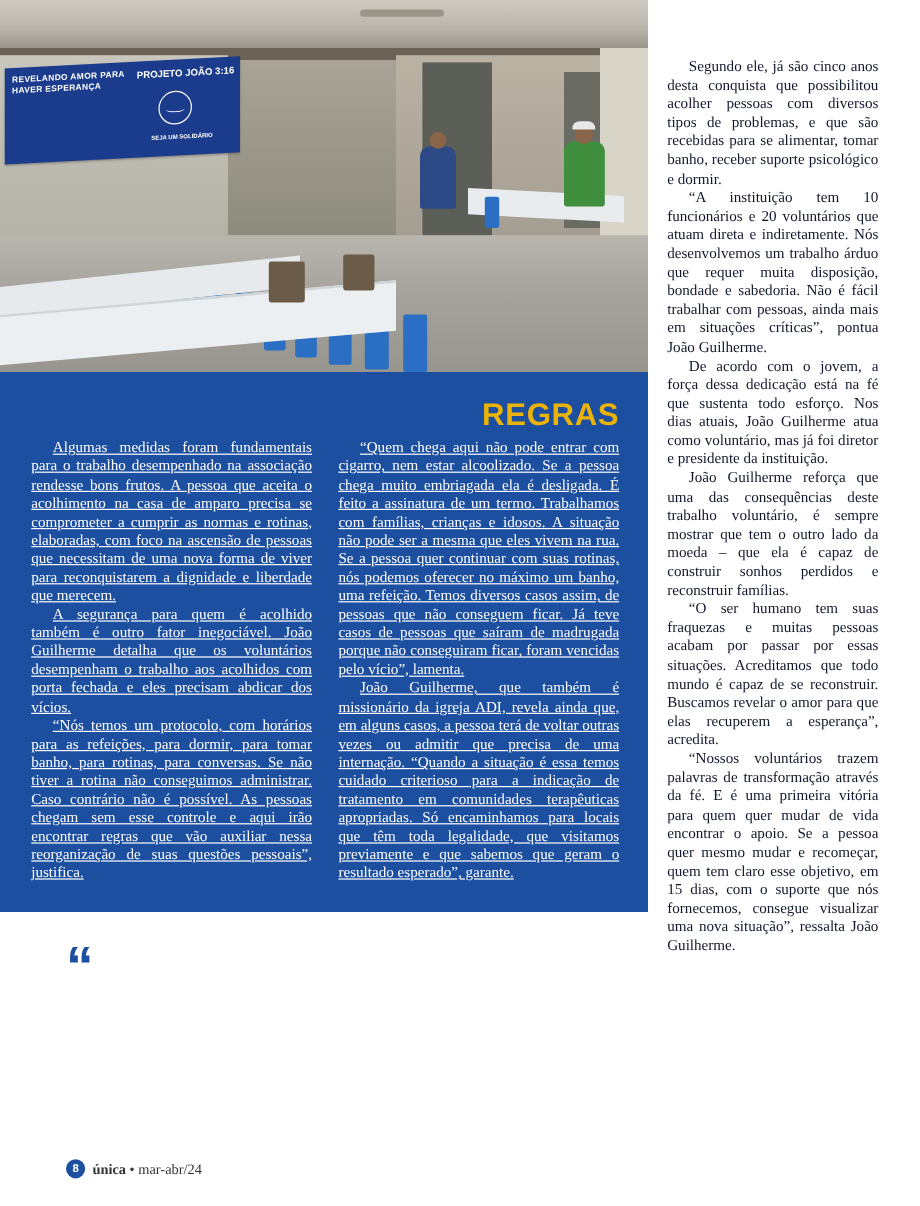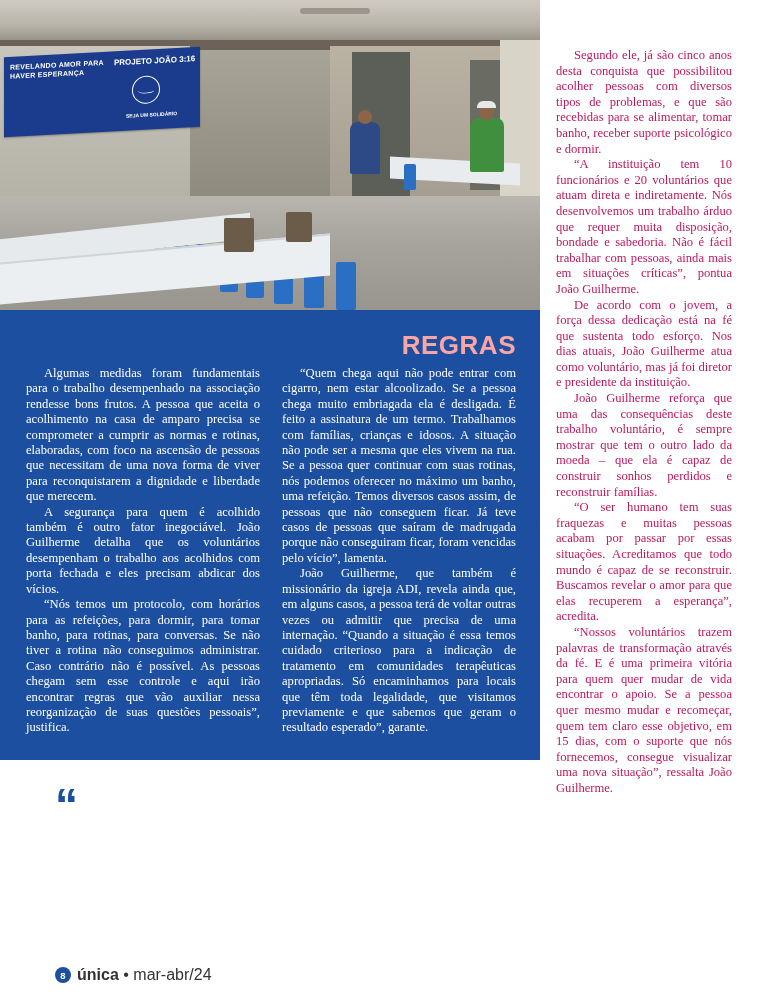--- a/index.html
+++ b/index.html
@@ -127,25 +127,25 @@
 
   
   .blueblock{
     position:absolute;left:0;top:310px;width:540px;height:450px;
     background:#1d4fa0;
     color:#ffffff;
   }
   .regras-title{
     position:absolute;right:24px;top:20px;
     font-family:"Liberation Sans",sans-serif;
-    font-weight:bold;font-size:26px;letter-spacing:.5px;color:#fca5a5;
+    font-weight:bold;font-size:26px;letter-spacing:.5px;color:#eab308;
   }
   .blue-cols{
     position:absolute;left:26px;top:56px;width:490px;height:380px;
-    column-count:2;column-gap:22px;
+    column-count:2;column-gap:22px;text-decoration:underline;
   }
   .blue-cols p{
     margin:0 0 0 0;
     font-size:12.6px;line-height:15.4px;
     text-align:justify;
     text-indent:18px;
     color:#ffffff;
     -webkit-hyphens:auto;hyphens:auto;
   }
 
@@ -166,32 +166,32 @@
   
   .footer{
     position:absolute;left:55px;top:966px;display:flex;align-items:center;gap:6px;
   }
   .pagenum{
     width:16px;height:16px;border-radius:50%;background:#1d4fa0;color:#fff;
     font-family:"Liberation Sans",sans-serif;font-size:9.5px;font-weight:bold;
     display:flex;align-items:center;justify-content:center;
   }
   .footertext{
-    font-family:Liberation Sans, sans-serif;font-size:16px;color:#333;
+    font-family:Liberation Serif, serif;font-size:12px;color:#333;
   }
   .footertext b{font-weight:bold;}
 
   
   .rightcol{
     position:absolute;left:556px;top:48px;width:176px;height:940px;
   }
   .rightcol p{
     margin:0;
     font-size:12.6px;line-height:15.6px;text-align:justify;text-indent:18px;
-    color:#be185d;
+    color:#0f172a;
     -webkit-hyphens:auto;hyphens:auto;
   }
 
   
   .ticks{
     position:absolute;left:8px;top:14px;width:70px;height:7px;
     display:flex;gap:2px;align-items:flex-end;
   }
   .ticks i{display:block;width:2px;background:#2b6fc4;}
 </style>

